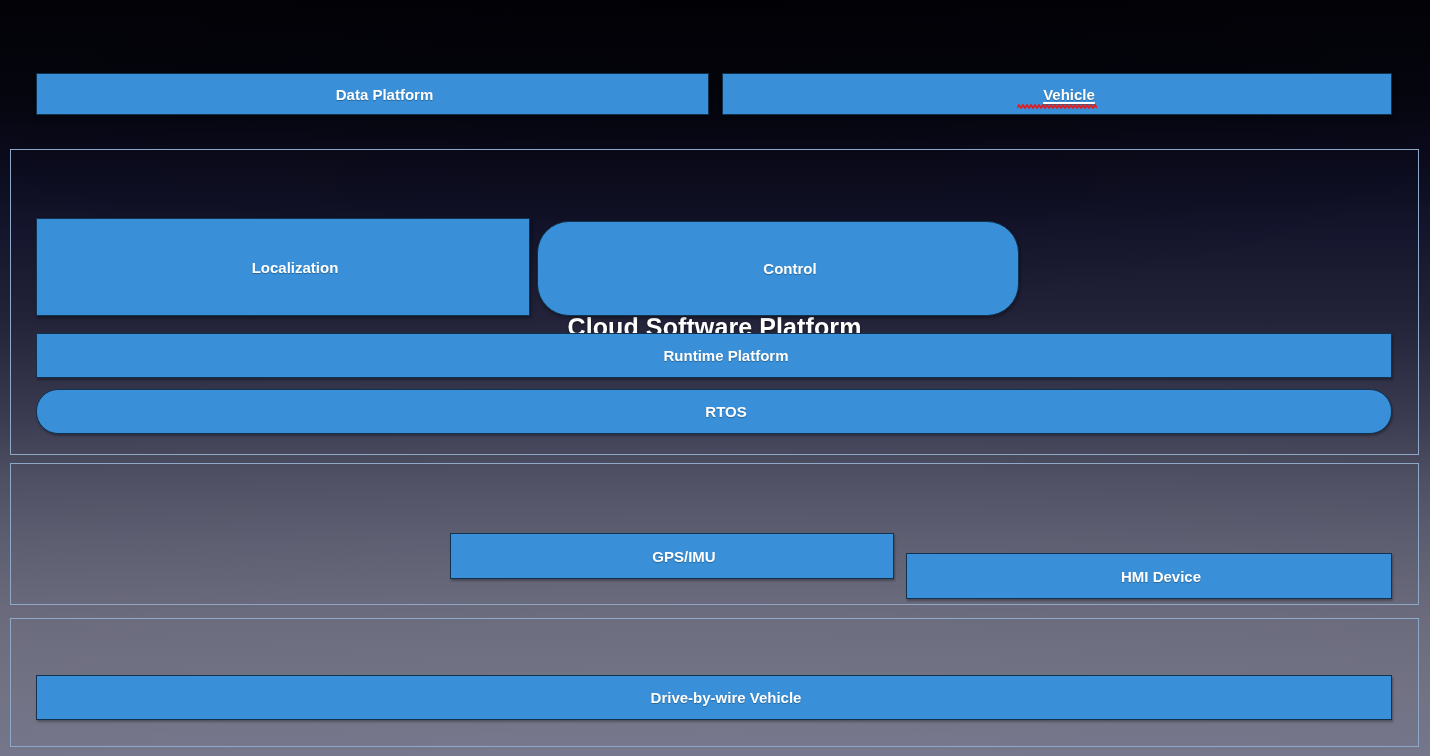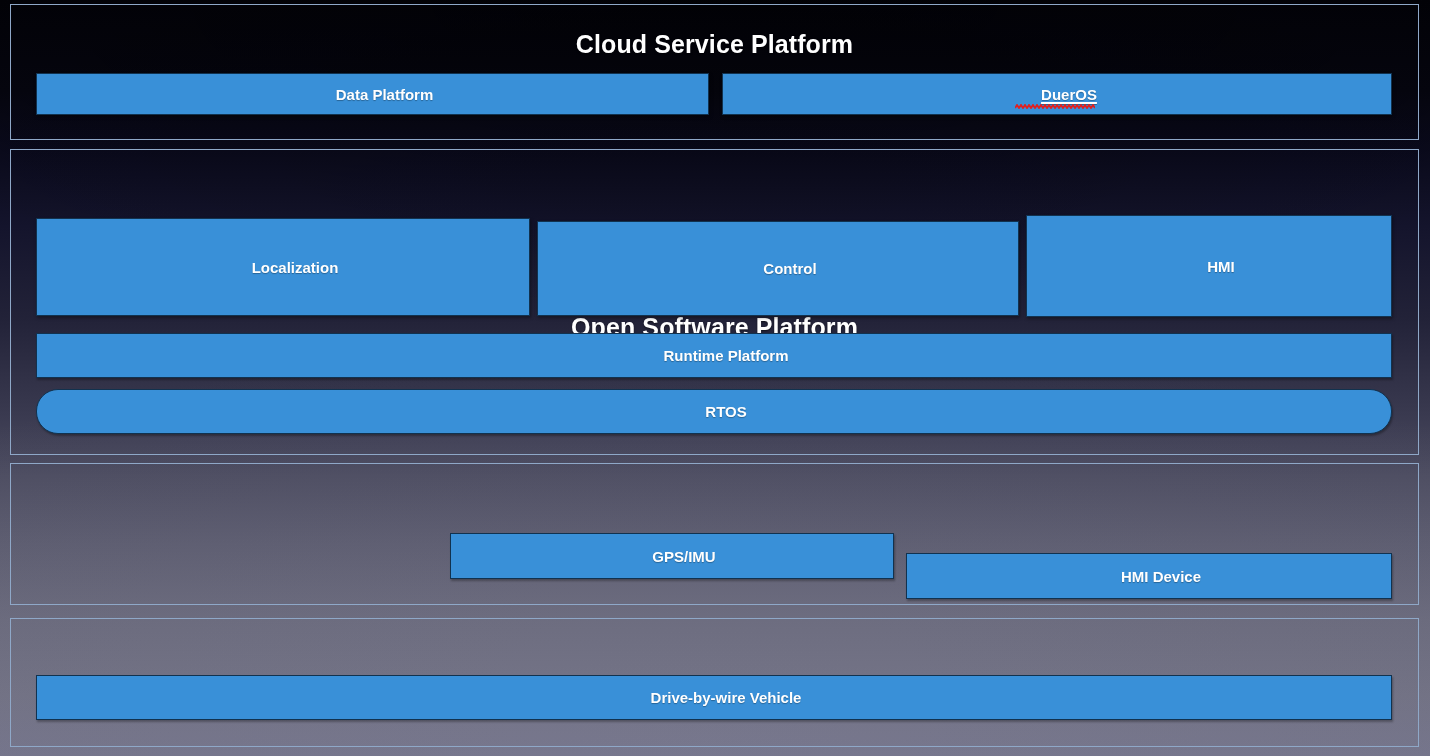--- a/index.html
+++ b/index.html
@@ -104,21 +104,21 @@
   
   #panel-cloud { left: 10px;  top: 4px;   width: 1409px; height: 136px; }
   #title-cloud { top: 25px; }
   #box-data-platform { left: 36px;  top: 73px; width: 673px; height: 42px; }
   #box-dueros       { left: 722px; top: 73px; width: 670px; height: 42px; }
 
   
   #panel-software { left: 10px; top: 149px; width: 1409px; height: 306px; }
   #title-software { top: 163px; }
   #box-localization { left: 36px;   top: 218px; width: 494px; height: 98px; }
-  #box-control      { left: 537px;  top: 221px; width: 482px; height: 95px; }
+  #box-control      { left: 537px;  top: 221px; width: 482px; height: 95px; border-radius: 32px; }
   #box-hmi          { left: 1026px; top: 215px; width: 366px; height: 102px; }
   #box-runtime      { left: 36px;   top: 333px; width: 1356px; height: 45px; }
   #box-rtos         { left: 36px;   top: 389px; width: 1356px; height: 45px; border-radius: 22px; }
 
   
   #panel-hardware { left: 10px; top: 463px; width: 1409px; height: 142px; }
   #box-computing-unit { left: 36px;  top: 533px; width: 402px; height: 46px; }
   #box-gps-imu        { left: 450px; top: 533px; width: 444px; height: 46px; }
   #box-hmi-device     { left: 906px; top: 533px; width: 486px; height: 46px; margin-top: 20px; }
 
@@ -126,54 +126,48 @@
   #panel-vehicle { left: 10px; top: 618px; width: 1409px; height: 129px; }
   #box-drive-by-wire { left: 36px; top: 675px; width: 1356px; height: 45px; }
 </style>
 </head>
 <body>
 
 <div class="noise-layer"></div>
 
 <div class="canvas">
 
-  <div class="panel" id="panel-cloud">
-    <div class="panel-title" id="title-cloud">Cloud Service Platform</div>
-  </div>
 
   <div class="bbox" id="box-data-platform">
     <span class="blabel">Data Platform</span>
   </div>
 
   <div class="bbox" id="box-dueros">
     <span class="blabel">
-      <span class="misspelled">DuerOS</span>
+      <span class="misspelled">Vehicle</span>
       <span class="squiggle">
         <svg width="80" height="5" viewBox="0 0 80 5" preserveAspectRatio="none">
           <path d="M0,4 L2,1 L4,4 L6,1 L8,4 L10,1 L12,4 L14,1 L16,4 L18,1 L20,4 L22,1 L24,4 L26,1 L28,4 L30,1 L32,4 L34,1 L36,4 L38,1 L40,4 L42,1 L44,4 L46,1 L48,4 L50,1 L52,4 L54,1 L56,4 L58,1 L60,4 L62,1 L64,4 L66,1 L68,4 L70,1 L72,4 L74,1 L76,4 L78,1 L80,4" fill="none" stroke="#e02020" stroke-width="1.8"></path>
         </svg>
       </span>
     </span>
   </div>
 
   <div class="panel" id="panel-software">
-    <div class="panel-title" id="title-software">Open Software Platform</div>
+    <div class="panel-title" id="title-software">Cloud Software Platform</div>
   </div>
 
   <div class="bbox" id="box-localization">
     <span class="blabel">Localization</span>
   </div>
 
   <div class="bbox" id="box-control">
     <span class="blabel">Control</span>
   </div>
 
-  <div class="bbox" id="box-hmi">
-    <span class="blabel">HMI</span>
-  </div>
 
   <div class="bbox flat" id="box-runtime">
     <span class="blabel">Runtime Platform</span>
   </div>
 
   <div class="bbox flat" id="box-rtos">
     <span class="blabel">RTOS</span>
   </div>
 
   <div class="panel" id="panel-hardware">

